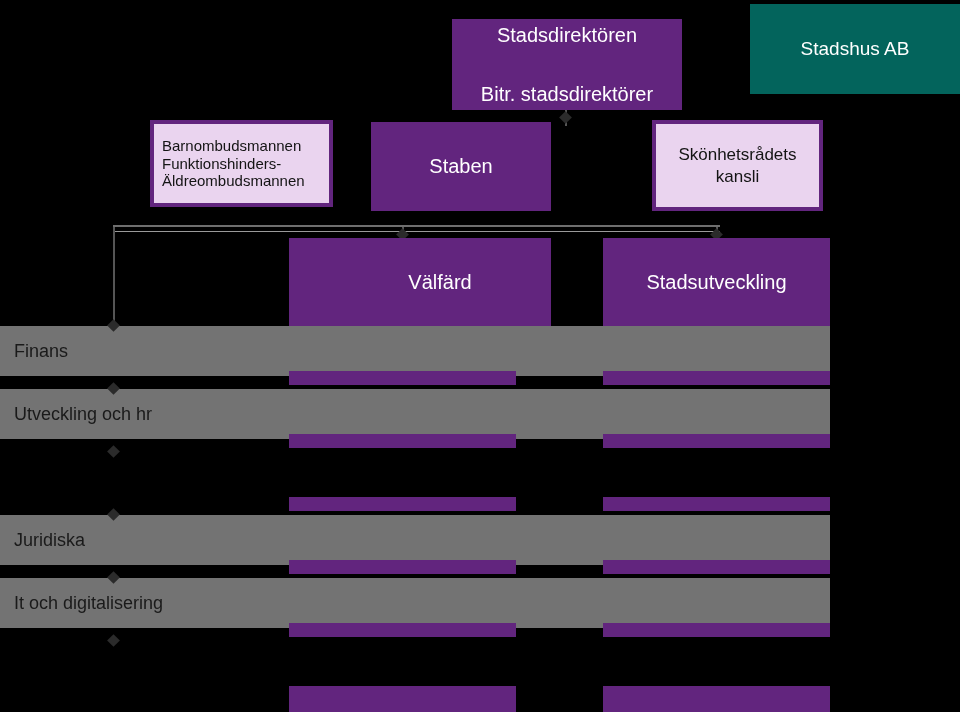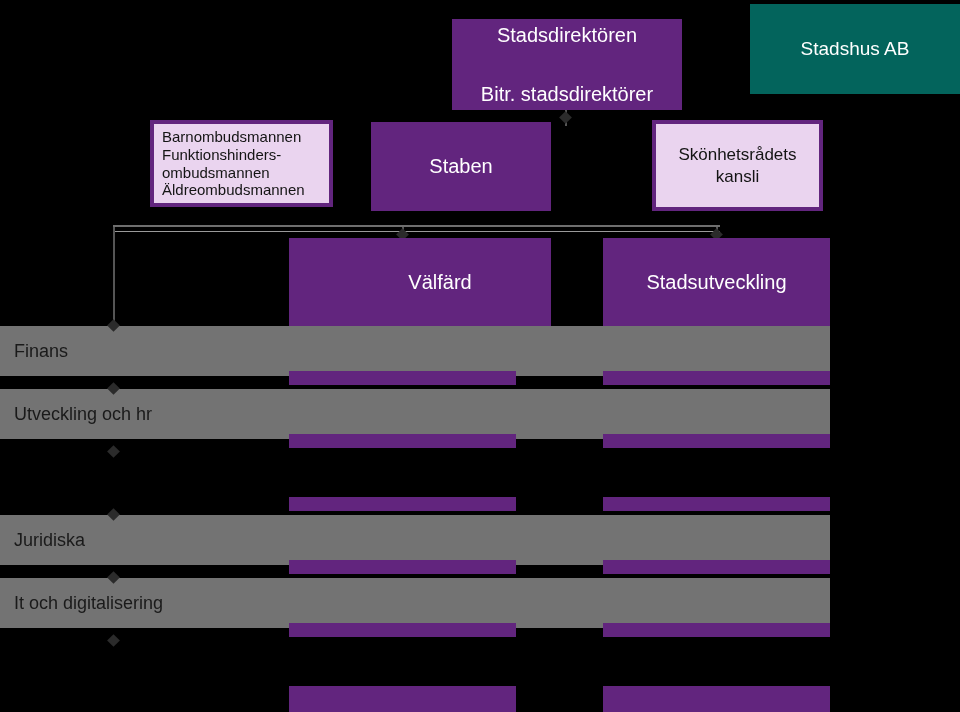--- a/index.html
+++ b/index.html
@@ -102,21 +102,20 @@
   </div>
 
   <div class="box box-teal lbl-2" style="left:750px; top:4px; width:210px; height:90px;">
     <span>Stadshus AB</span>
   </div>
 
   <div class="box box-light" style="left:150px; top:120px; width:183px; height:87px;">
     <span class="mini-list">
       <span style="display:block;">Barnombudsmannen</span>
       <span style="display:block;">Funktionshinders-</span>
-      <span style="display:block;">ombudsmannen</span>
       <span style="display:block;">Äldreombudsmannen</span>
     </span>
   </div>
 
   <div class="box box-purple lbl-3" style="left:363px; top:122px; width:180px; height:89px;">
     <span>Staben</span>
   </div>
 
   <div class="box box-light" style="left:652px; top:120px; width:171px; height:91px; flex-direction:column; font-size:17px;">
     <span class="multiline">Skönhetsrådets</span>

